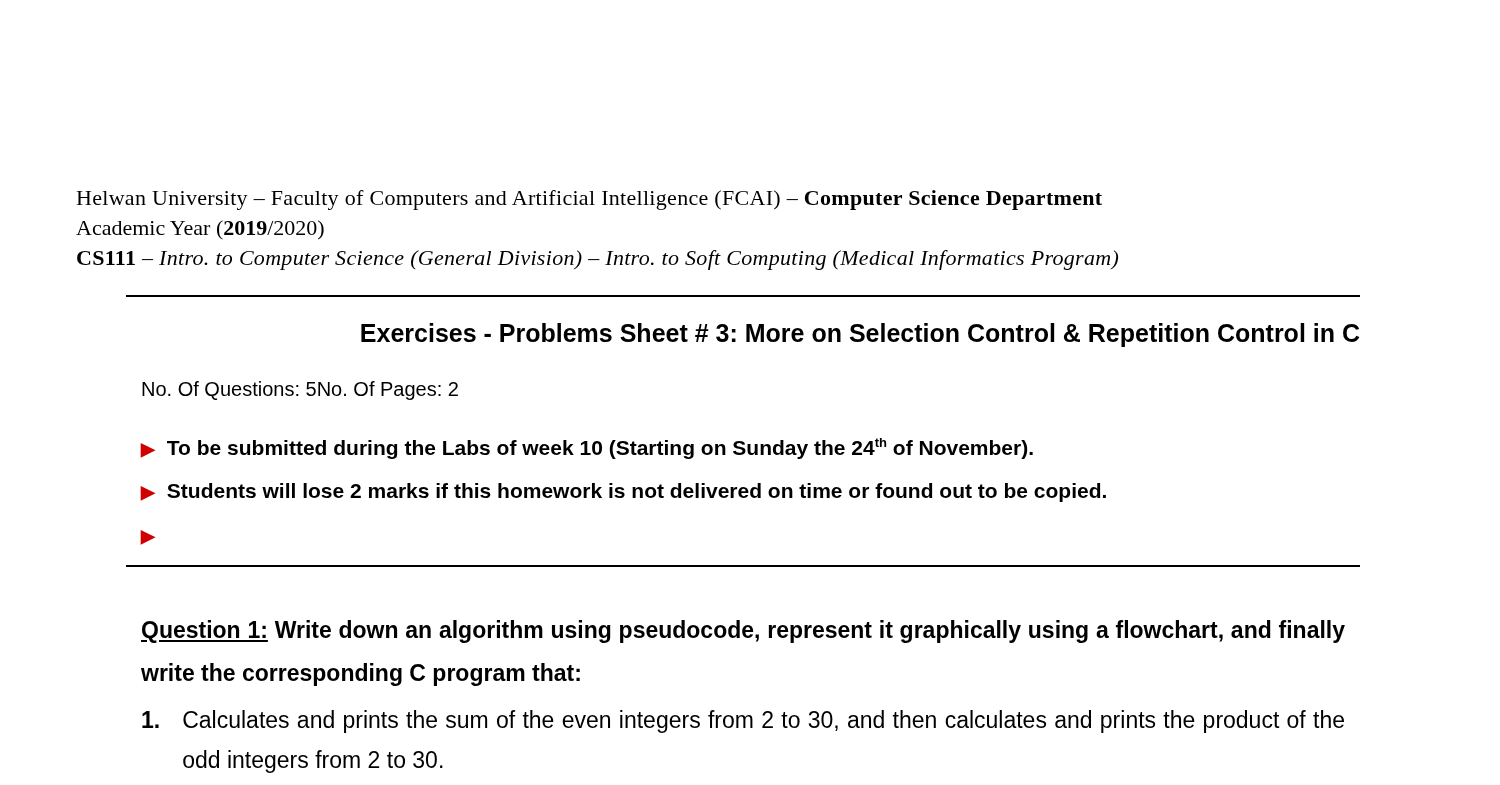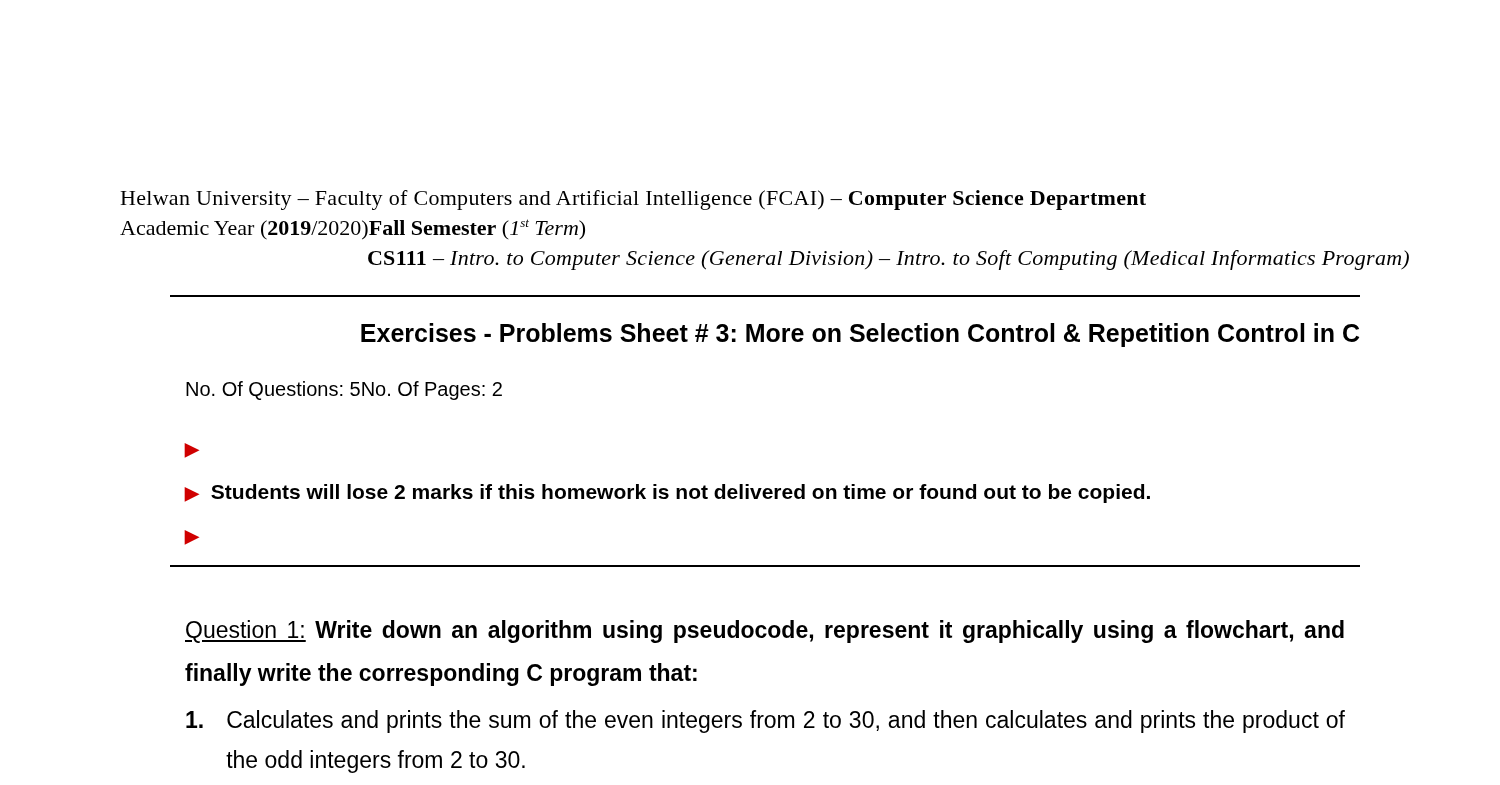--- a/index.html
+++ b/index.html
@@ -9,42 +9,41 @@
     }
     body {
       width: 1500px;
       height: 785px;
       background: #ffffff;
       font-family: Georgia, 'Times New Roman', serif;
       color: #000000;
       padding: 0;
     }
     .page {
-      padding: 185px 90px 0 120px;
+      padding: 185px 90px 0 76px;
     }
     .header-line1 {
       font-size: 22px;
       letter-spacing: 0.3px;
       margin-bottom: 4px;
     }
     .bold {
       font-weight: bold;
     }
     .header-line2 {
       display: flex;
       justify-content: flex-start;
       font-size: 22px;
       margin-bottom: 4px;
     }
     .header-line3 {
       font-size: 22px;
       font-style: italic;
       letter-spacing: 0.3px;
       margin-bottom: 24px;
-      text-align: right;
     }
     .sup {
       font-size: 13px;
       vertical-align: super;
     }
     .divider {
       border: none;
       border-top: 2px solid #000;
       margin: 18px 50px 0 50px;
     }
@@ -88,21 +87,21 @@
       flex-shrink: 0;
     }
     .question-block {
       margin: 42px 65px 0 65px;
       font-family: 'Segoe UI', Tahoma, sans-serif;
       font-size: 23px;
       line-height: 1.85;
       text-align: justify;
     }
     .question-label {
-      font-weight: normal;
+      font-weight: bold;
       text-decoration: underline;
     }
     .question-text {
       font-weight: bold;
     }
     .sub-item {
       display: flex;
       margin-top: 6px;
       font-family: 'Segoe UI', Tahoma, sans-serif;
       font-size: 23px;
@@ -124,41 +123,41 @@
 <div class="page">
 
   <div class="header-line1">
     <span>Helwan University – Faculty of Computers and Artificial Intelligence (FCAI) – </span><span class="bold">Computer Science Department</span>
   </div>
 
   <div class="header-line2">
     <span>
       <span>Academic Year (</span><span class="bold">2019</span><span>/2020)</span>
     </span>
-    <span>
-      <span class="bold">Fall Semester</span><span> (</span><span style="font-style:italic">1</span><span class="sup" style="font-style:italic">st</span><span style="font-style:italic"> Term</span><span>)</span>
-    </span>
   </div>
 
   <div class="header-line3">
     <span class="bold" style="font-style:normal">CS111</span><span> – Intro. to Computer Science (General Division) – Intro. to Soft Computing (Medical Informatics Program)</span>
   </div>
 
   <hr class="divider">
 
   <div class="sheet-title">Exercises - Problems Sheet # 3: More on Selection Control &amp; Repetition Control in C</div>
 
   <div class="meta-row">
     <span>No. Of Questions: 5</span>
     <span>No. Of Pages: 2</span>
   </div>
 
   <div class="instructions">
     <div class="instruction-item">
       <span class="triangle">▶</span>
+      <span>
+        <span>To be submitted during the Labs of week 10 (Starting on Sunday the 24</span><span class="sup">th</span><span> of November).</span>
+      </span>
     </div>
     <div class="instruction-item">
       <span class="triangle">▶</span>
       <span>Students will lose 2 marks if this homework is not delivered on time or found out to be copied.</span>
     </div>
     <div class="instruction-item">
       <span class="triangle">▶</span>
     </div>
   </div>
 

